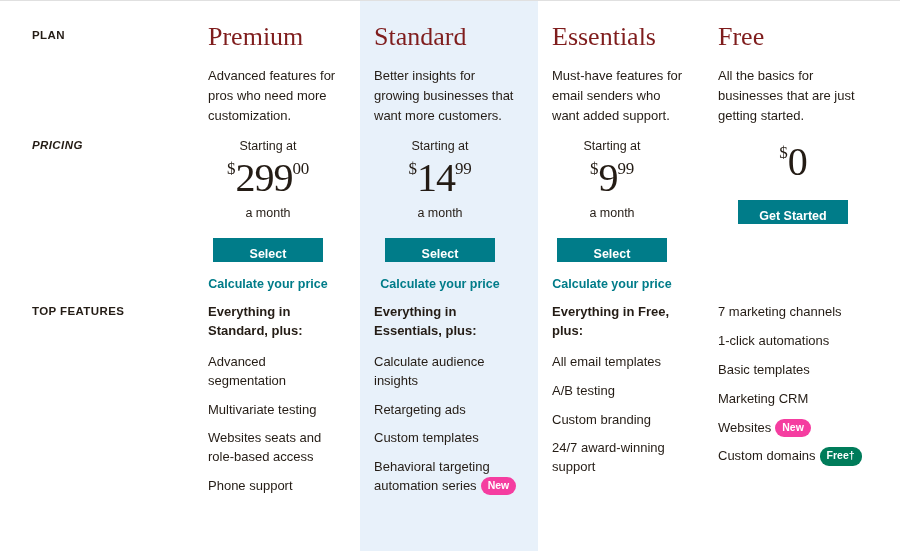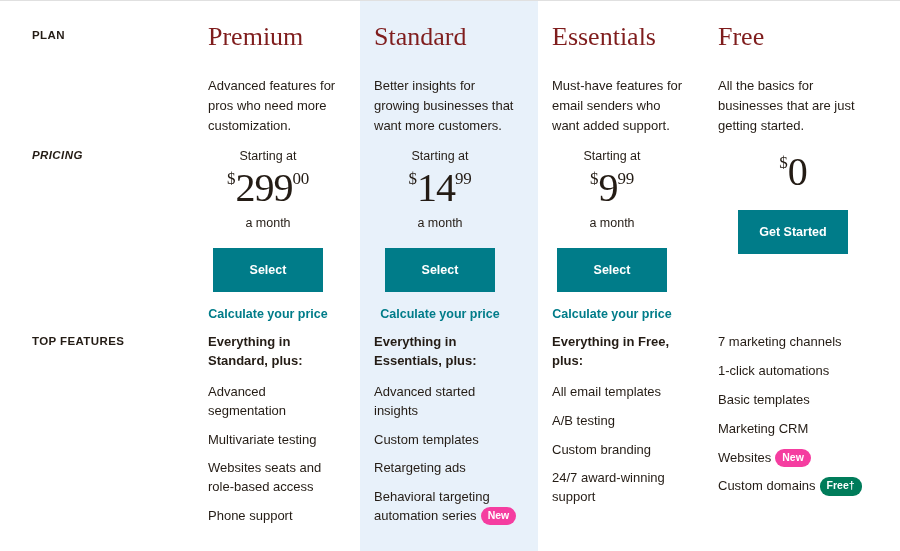--- a/index.html
+++ b/index.html
@@ -61,21 +61,21 @@
     font-family: "Liberation Serif", serif;
     font-size: 26px;
     font-weight: normal;
     line-height: 1.1;
     padding-top: 22px;
     color: #7f1d1d;
   }
   .plan-desc {
     font-size: 13px;
     line-height: 1.55;
-    margin-top: 24px;
+    margin-top: 14px;
     color: #241c15;
   }
 
   
   .price-block { text-align: center; padding-top: 12px; }
   .starting-at {
     font-size: 12.5px;
     line-height: 1.3;
     color: #241c15;
   }
@@ -98,21 +98,21 @@
   }
   .per-month {
     font-size: 12.5px;
     margin-top: 8px;
     color: #241c15;
   }
   .btn {
     display: block;
     margin: 8px auto;
     width: 110px;
-    height: 44px;
+    height: 24px;
     line-height: 32px;
     background: #007c89;
     color: #ffffff;
     font-size: 12.5px;
     font-weight: bold;
     border: none;
     cursor: pointer;
     font-family: "Liberation Sans", sans-serif;
   }
   .btn-wrap { margin-top: 18px; }
@@ -251,23 +251,23 @@
       <div class="feat-item"><span>Advanced segmentation</span></div>
       <div class="feat-item"><span>Multivariate testing</span></div>
       <div class="feat-item"><span>Websites seats and role-based access</span></div>
       <div class="feat-item"><span>Phone support</span></div>
     </div>
   </div>
 
   <div class="cell pad-l">
     <div class="feat-list">
       <div class="feat-head">Everything in Essentials, plus:</div>
-      <div class="feat-item"><span>Advanced started insights</span></div>
+      <div class="feat-item"><span>Calculate audience insights</span></div>
+      <div class="feat-item"><span>Retargeting ads</span></div>
       <div class="feat-item"><span>Custom templates</span></div>
-      <div class="feat-item"><span>Retargeting ads</span></div>
       <div class="feat-item"><span>Behavioral targeting automation series</span><span class="badge new">New</span></div>
     </div>
   </div>
 
   <div class="cell pad-l">
     <div class="feat-list">
       <div class="feat-head">Everything in Free, plus:</div>
       <div class="feat-item"><span>All email templates</span></div>
       <div class="feat-item"><span>A/B testing</span></div>
       <div class="feat-item"><span>Custom branding</span></div>

